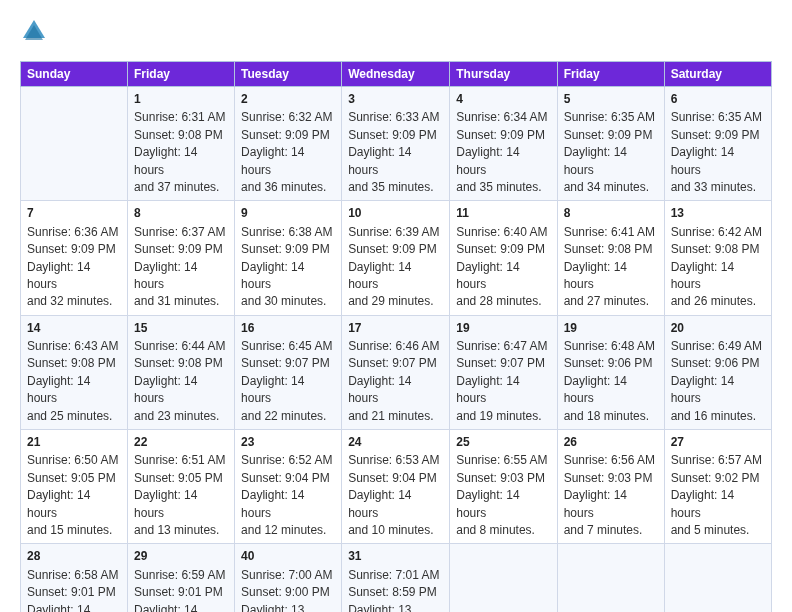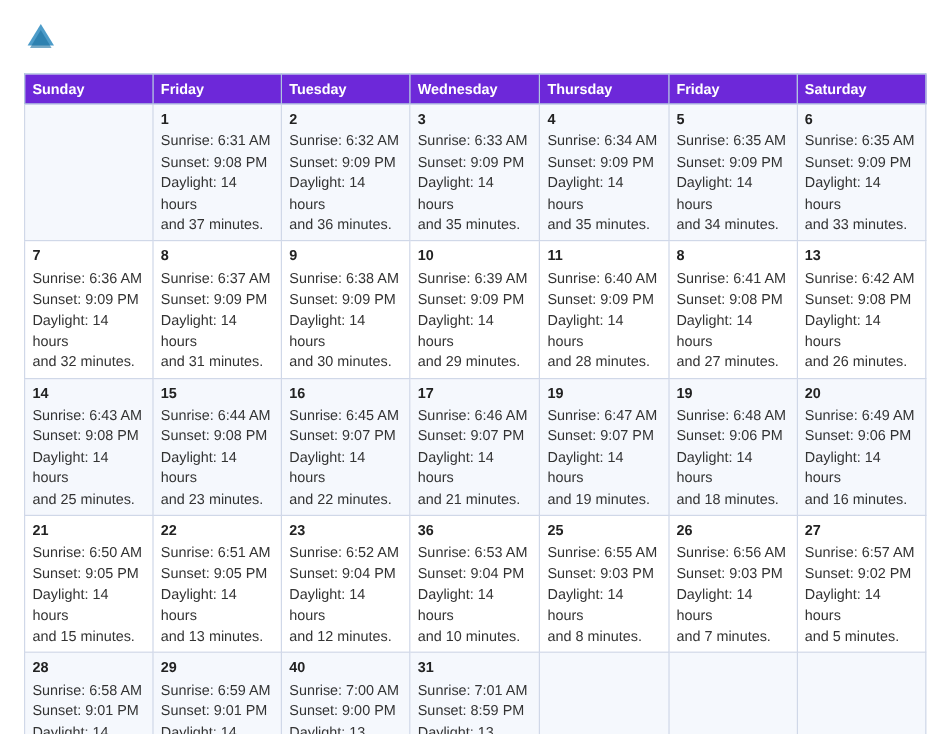--- a/index.html
+++ b/index.html
@@ -205,21 +205,21 @@
           </td>
           <td>
             <span class="day-num">22</span>
             <div class="cell-content">Sunrise: 6:51 AM<br>Sunset: 9:05 PM<br>Daylight: 14 hours<br>and 13 minutes.</div>
           </td>
           <td>
             <span class="day-num">23</span>
             <div class="cell-content">Sunrise: 6:52 AM<br>Sunset: 9:04 PM<br>Daylight: 14 hours<br>and 12 minutes.</div>
           </td>
           <td>
-            <span class="day-num">36</span>
+            <span class="day-num">24</span>
             <div class="cell-content">Sunrise: 6:53 AM<br>Sunset: 9:04 PM<br>Daylight: 14 hours<br>and 10 minutes.</div>
           </td>
           <td>
             <span class="day-num">25</span>
             <div class="cell-content">Sunrise: 6:55 AM<br>Sunset: 9:03 PM<br>Daylight: 14 hours<br>and 8 minutes.</div>
           </td>
           <td>
             <span class="day-num">26</span>
             <div class="cell-content">Sunrise: 6:56 AM<br>Sunset: 9:03 PM<br>Daylight: 14 hours<br>and 7 minutes.</div>
           </td>

